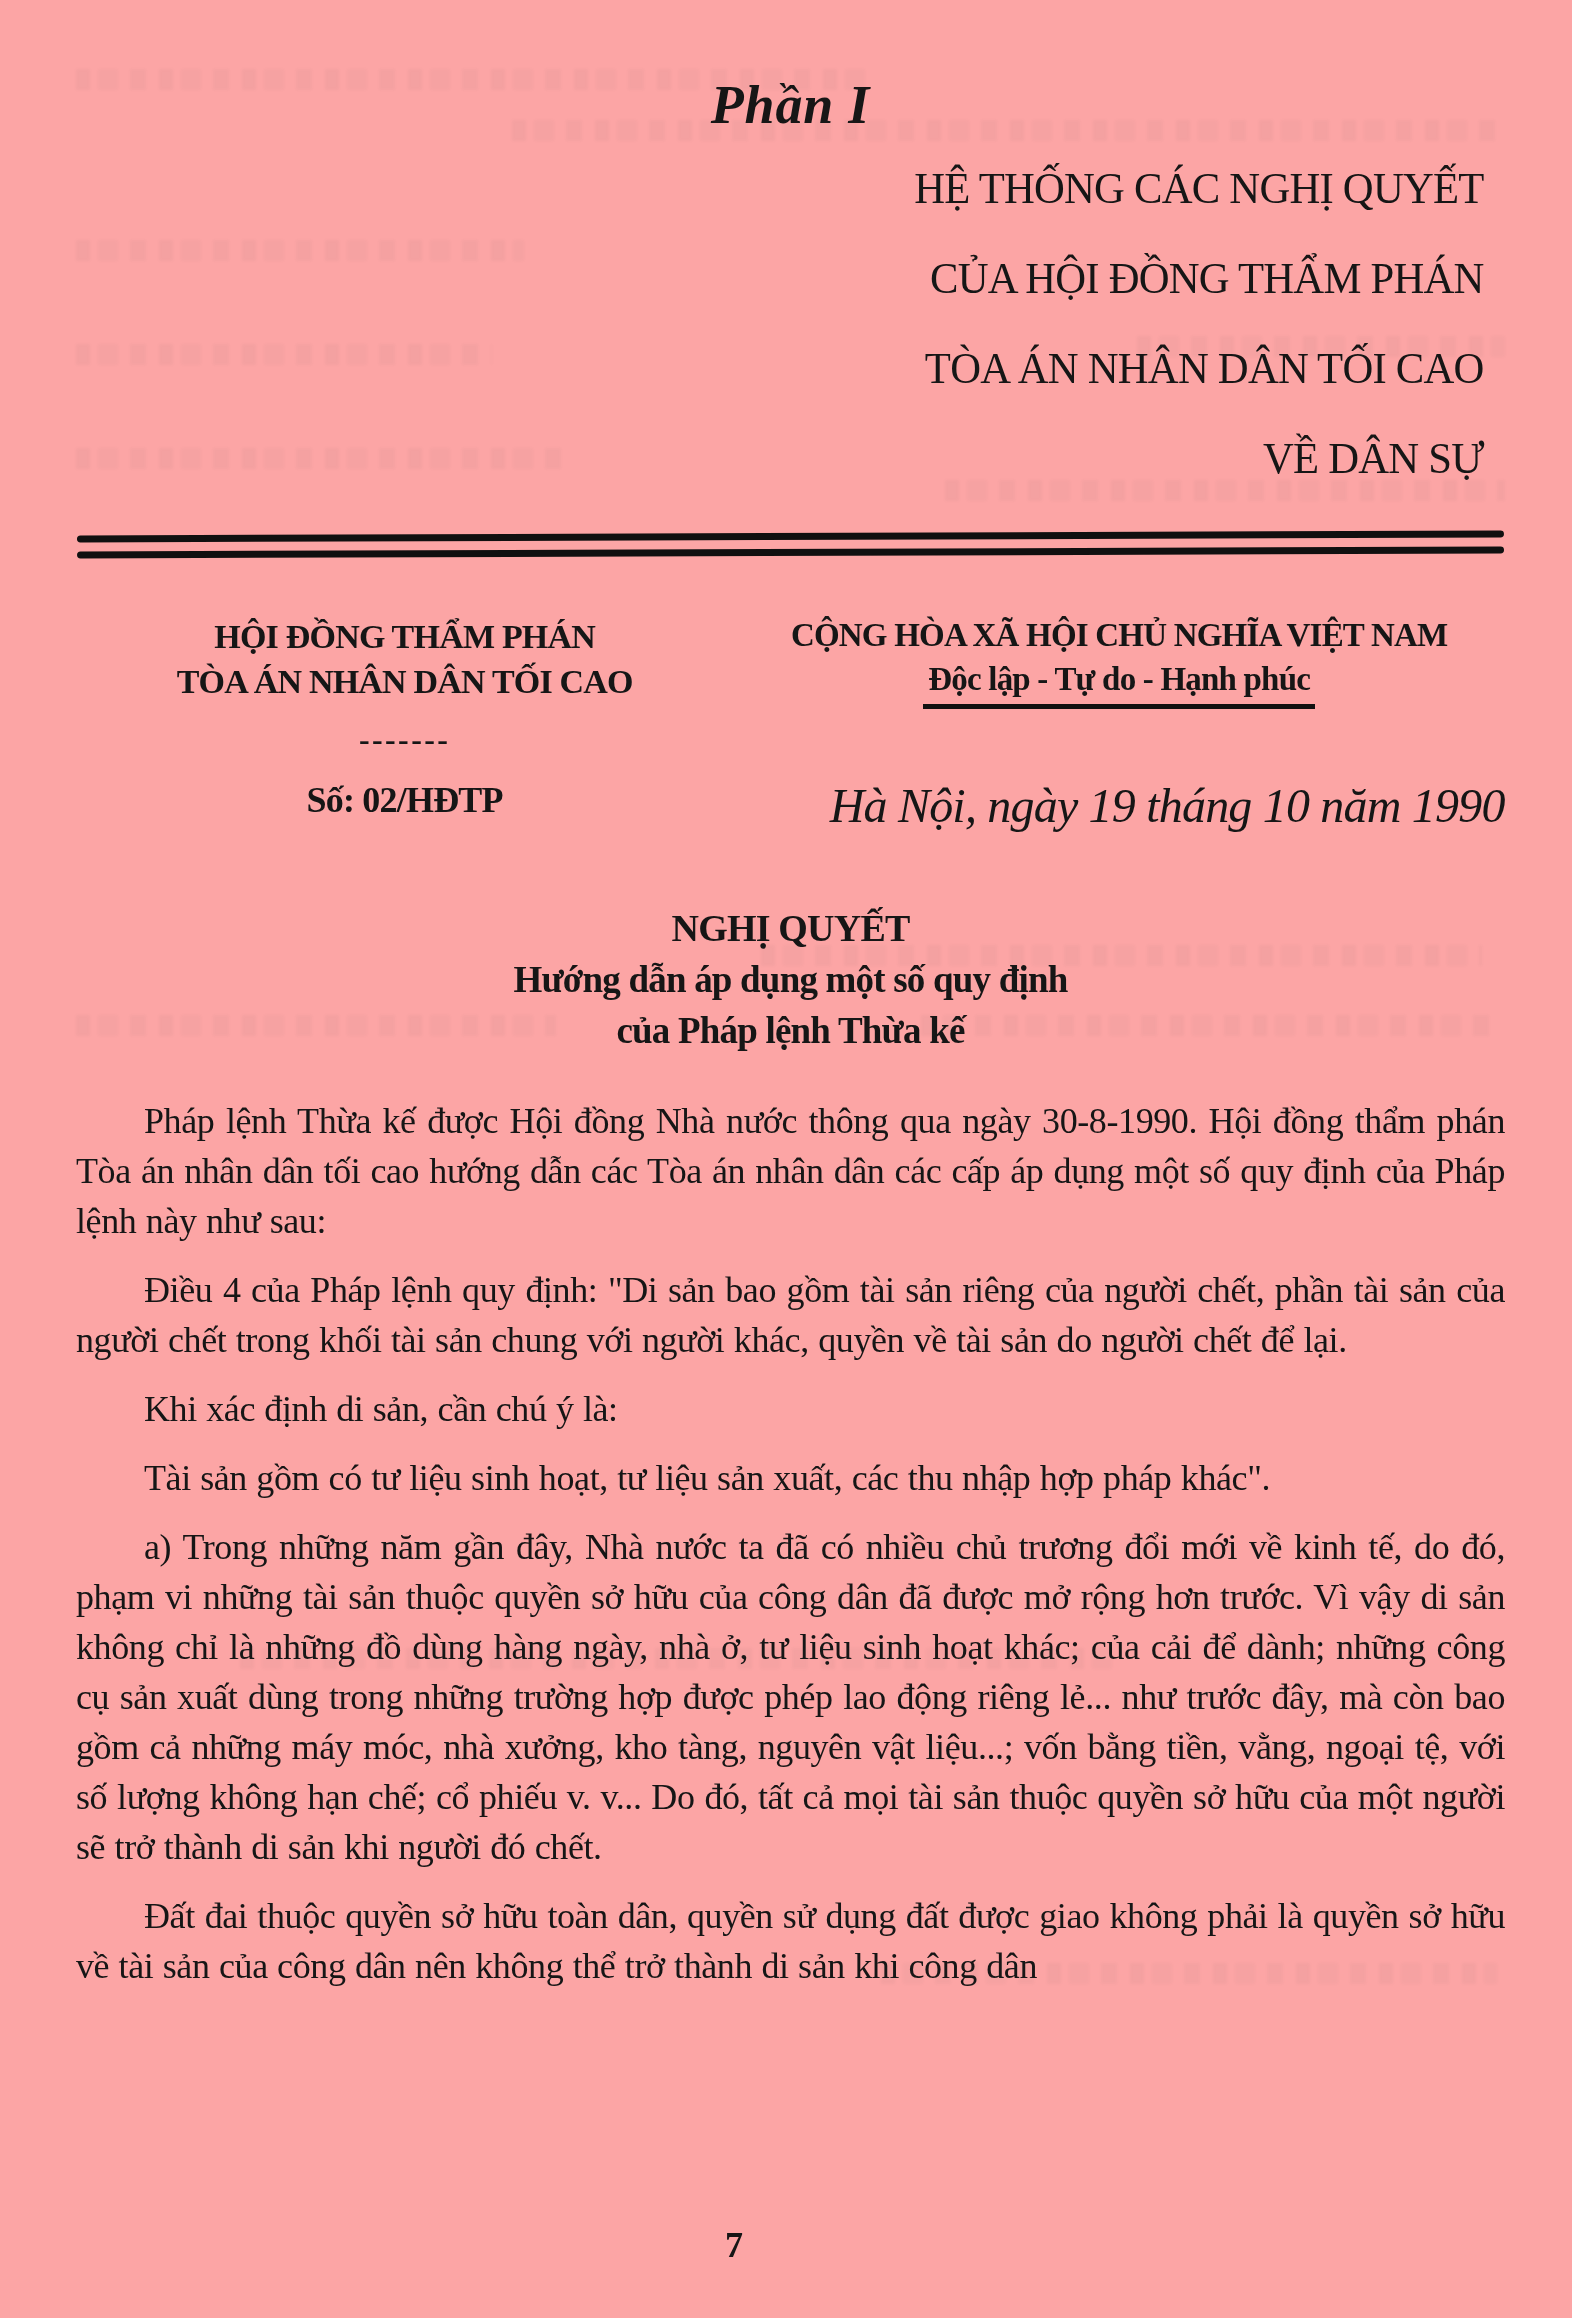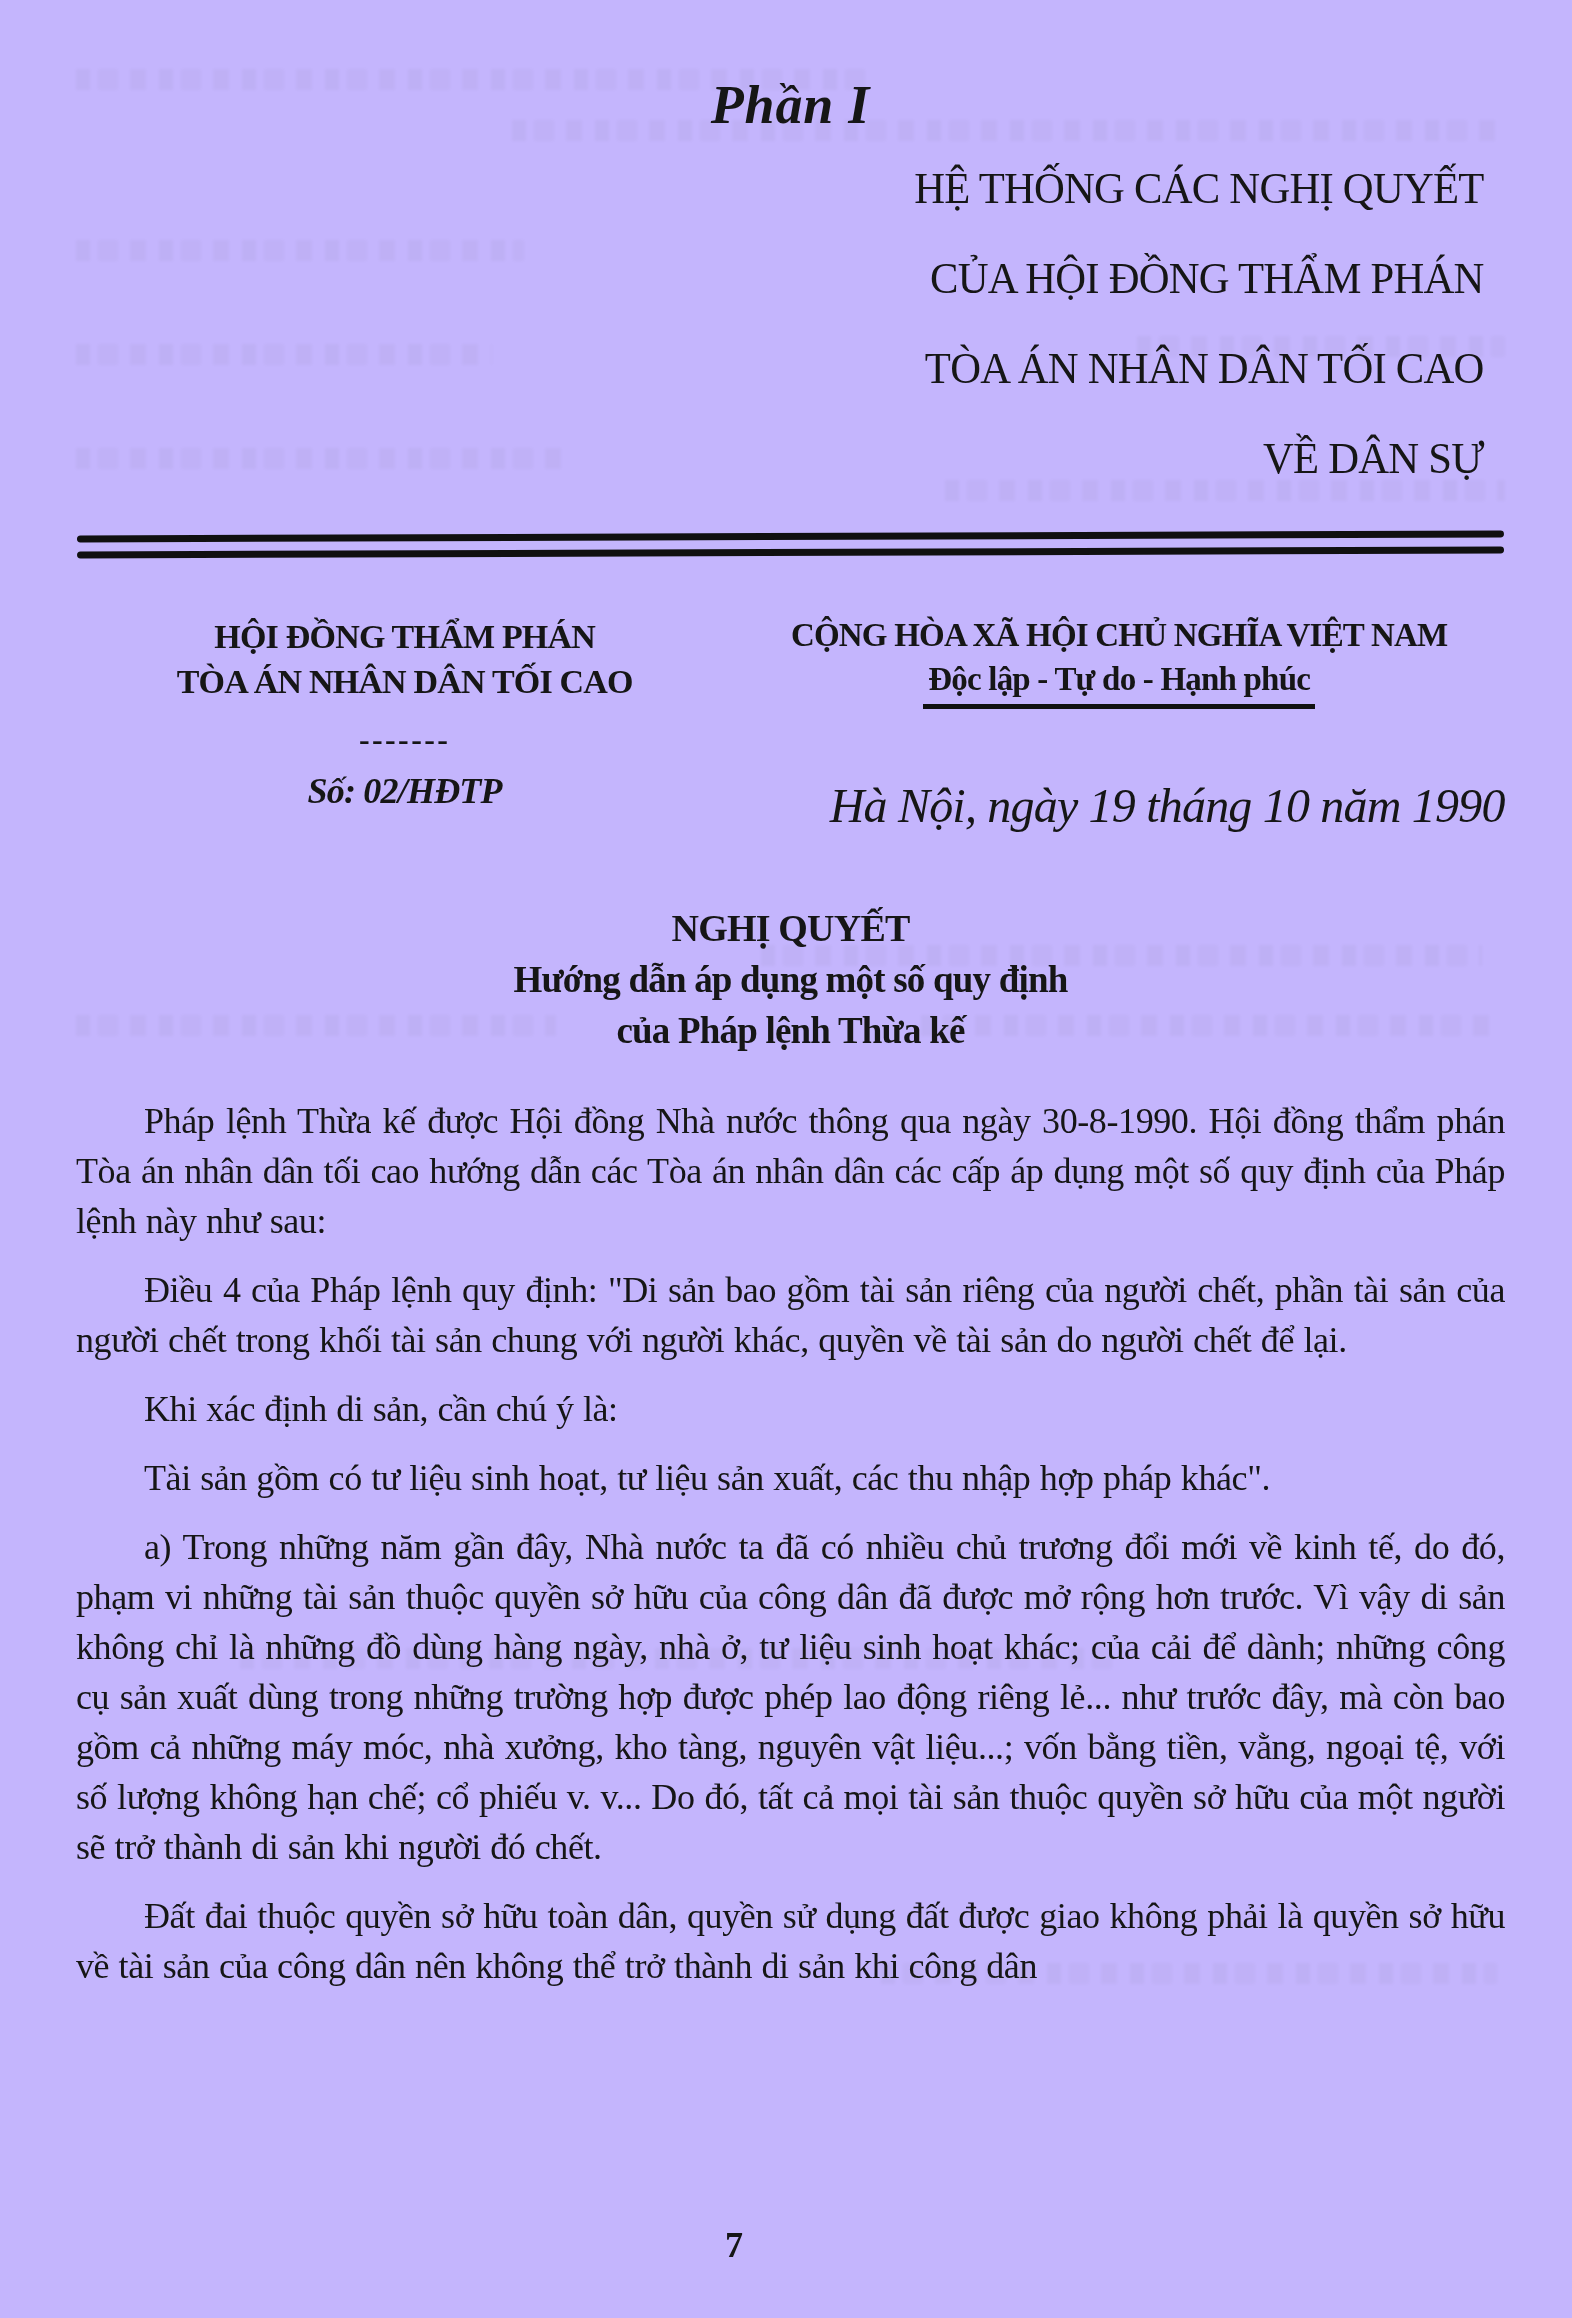--- a/index.html
+++ b/index.html
@@ -1,20 +1,20 @@
 <!DOCTYPE html>
 <html lang="vi" style="font-size:13px"><head>
 <meta charset="utf-8">
 <style>
   html,body{margin:0;padding:0;background:#e8e8e6;}
   .page{
     position:relative;
     width:1572px;height:2319px;
     margin:0 auto;
-    background:#c4b5fd;
+    background:#fca5a5;
     color:#161616;
     font-family:"Liberation Serif","DejaVu Serif",serif;
     overflow:hidden;
     box-sizing:border-box;
     padding:74px 67px 0 76px;
   }
   
   .ghost{
     position:absolute;height:21px;pointer-events:none;
     background:repeating-linear-gradient(90deg,
@@ -52,24 +52,23 @@
   .issuer{
     font-size:34px;font-weight:bold;line-height:45px;
     letter-spacing:-0.8px;
   }
   .issuer-sep{
     margin-top:22.4px;
     font-size:32px;font-weight:bold;letter-spacing:2.4px;
     line-height:24px;
   }
   .doc-number{
-    margin-top:19px;
+    margin-top:28px;
     font-size:36px;font-weight:bold;
     letter-spacing:-0.8px;
-    font-style:italic;
   }
   .motto-country{
     font-size:33px;font-weight:bold;line-height:42px;
     letter-spacing:-0.8px;white-space:nowrap;
   }
   .motto-values{
     display:inline-block;
     margin-top:4.8px;
     font-size:33px;font-weight:bold;
     letter-spacing:-0.8px;

